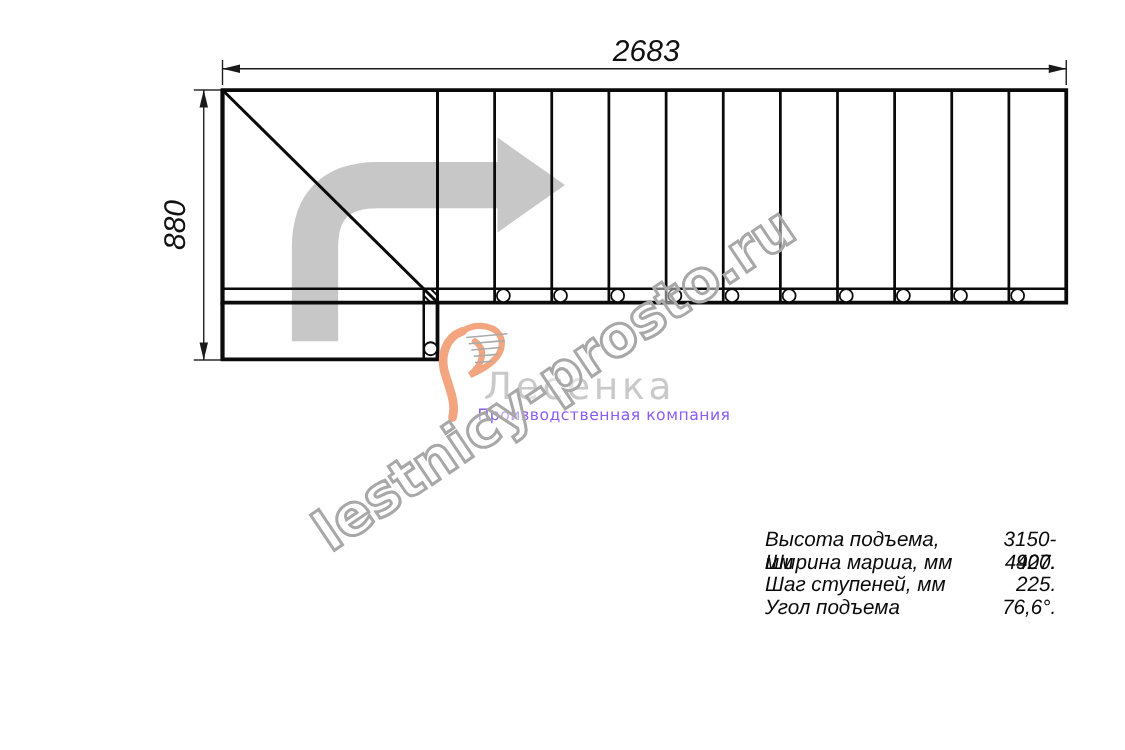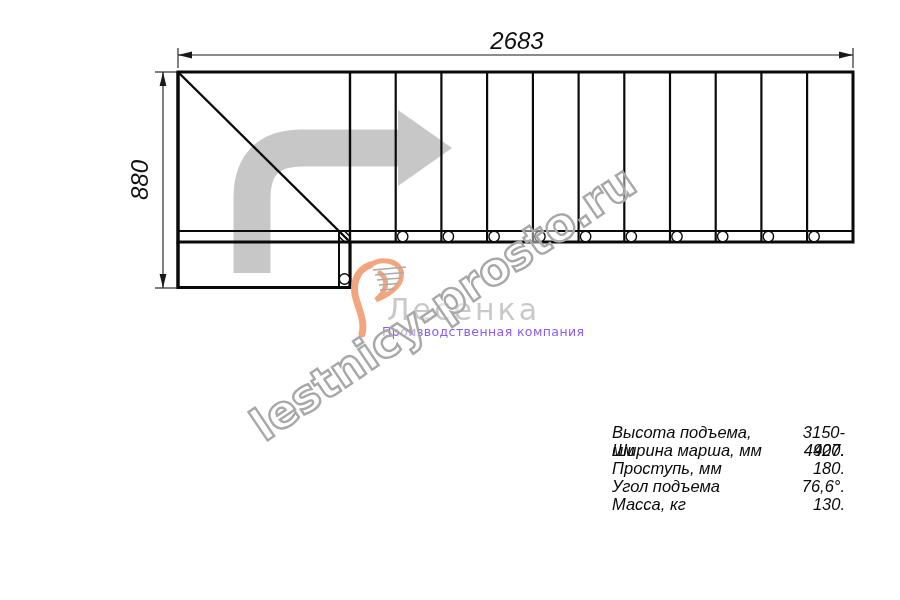--- a/index.html
+++ b/index.html
@@ -141,24 +141,20 @@
 <div class="specs">
   <div class="spec-row">
     <span class="spec-label">Высота подъема, мм</span>
     <span class="spec-value">3150-4427.</span>
   </div>
   <div class="spec-row">
     <span class="spec-label">Ширина марша, мм</span>
     <span class="spec-value">900.</span>
   </div>
   <div class="spec-row">
-    <span class="spec-label">Проступь, мм</span>
-    <span class="spec-value">180.</span>
+    <span class="spec-label">Шаг ступеней, мм</span>
+    <span class="spec-value">225.</span>
   </div>
   <div class="spec-row">
     <span class="spec-label">Угол подъема</span>
     <span class="spec-value">76,6°.</span>
   </div>
-  <div class="spec-row">
-    <span class="spec-label">Масса, кг</span>
-    <span class="spec-value">130.</span>
-  </div>
 </div>
 
 </body></html>

